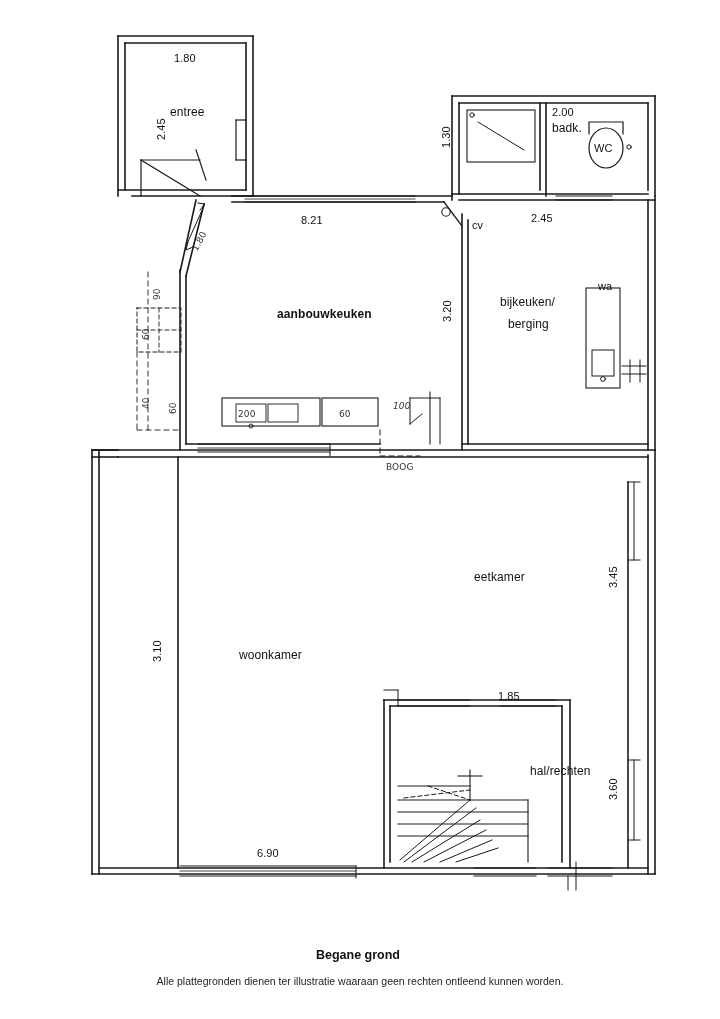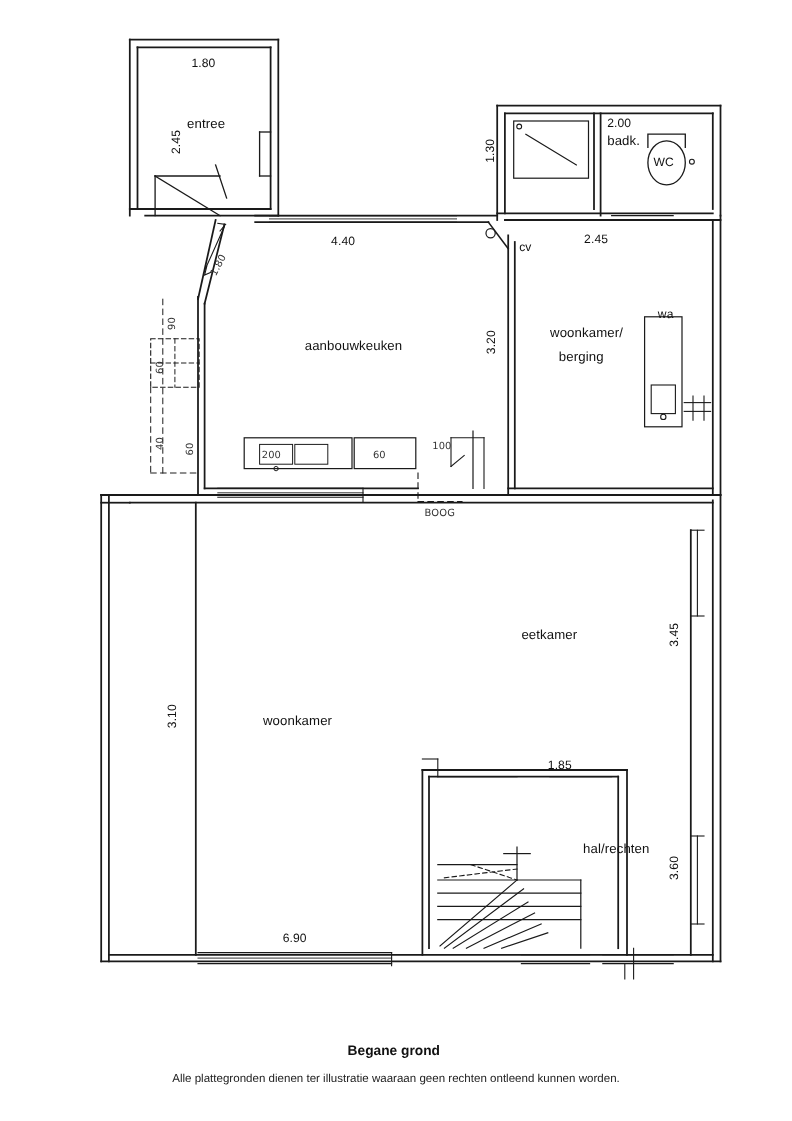--- a/index.html
+++ b/index.html
@@ -254,47 +254,47 @@
 
   <div class="lbl dim" style="left:174px; top:52px;">1.80</div>
   <div class="lbl dim rot90" style="left:155px; top:140px;">2.45</div>
   <div class="lbl room" style="left:170px; top:105px;">entree</div>
 
   <div class="lbl dim" style="left:552px; top:106px;">2.00</div>
   <div class="lbl room" style="left:552px; top:121px;">badk.</div>
   <div class="lbl dim rot90" style="left:440px; top:148px;">1.30</div>
   <div class="lbl room" style="left:594px; top:142px; font-size:11px;">WC</div>
 
-  <div class="lbl dim" style="left:301px; top:214px;">4.40</div>
+  <div class="lbl dim" style="left:301px; top:214px;">8.21</div>
   <div class="lbl dim" style="left:531px; top:212px;">2.45</div>
   <div class="lbl room" style="left:472px; top:219px; font-size:11px;text-align:center;">cv</div>
 
-  <div class="lbl room" style="left:277px; top:307px;">aanbouwkeuken</div>
+  <div class="lbl room" style="left:277px; top:307px;font-weight:bold;">aanbouwkeuken</div>
   <div class="lbl dim rot90" style="left:441px; top:322px;">3.20</div>
-  <div class="lbl room" style="left:500px; top:295px;">woonkamer/</div>
+  <div class="lbl room" style="left:500px; top:295px;">bijkeuken/</div>
   <div class="lbl room" style="left:508px; top:317px;">berging</div>
   <div class="lbl room" style="left:598px; top:280px; font-size:11px;">wa</div>
 
   <div class="lbl room" style="left:474px; top:570px;">eetkamer</div>
   <div class="lbl dim rot90" style="left:607px; top:588px;">3.45</div>
   <div class="lbl room" style="left:239px; top:648px;">woonkamer</div>
   <div class="lbl dim rot90" style="left:151px; top:662px;">3.10</div>
 
   <div class="lbl dim" style="left:498px; top:690px;">1.85</div>
   <div class="lbl room" style="left:530px; top:764px;">hal/rechten</div>
   <div class="lbl dim rot90" style="left:607px; top:800px;">3.60</div>
 
   <div class="lbl dim" style="left:257px; top:847px;">6.90</div>
   <div class="lbl dim" style="left:366px; top:900px;"></div>
 
   <div class="lbl handwrite rot90" style="left:190px; top:248px; transform: rotate(-62deg); transform-origin:left top;">1.80</div>
   <div class="lbl handwrite" style="left:386px; top:462px;">BOOG</div>
   <div class="lbl handwrite" style="left:238px; top:409px;">200</div>
   <div class="lbl handwrite" style="left:339px; top:409px;">60</div>
-  <div class="lbl handwrite" style="left:393px; top:401px;">100</div>
+  <div class="lbl handwrite" style="left:393px; top:401px;font-style:italic;">100</div>
   <div class="lbl handwrite rot90" style="left:141px; top:340px;">60</div>
   <div class="lbl handwrite rot90" style="left:141px; top:409px;">40</div>
   <div class="lbl handwrite rot90" style="left:152px; top:300px;">90</div>
   <div class="lbl handwrite rot90" style="left:168px; top:414px;">60</div>
 
   <div class="caption-title" style="top:948px;">Begane grond</div>
   <div class="caption-sub" style="top:975px;">Alle plattegronden dienen ter illustratie waaraan geen rechten ontleend kunnen worden.</div>
 
 </div>
 

